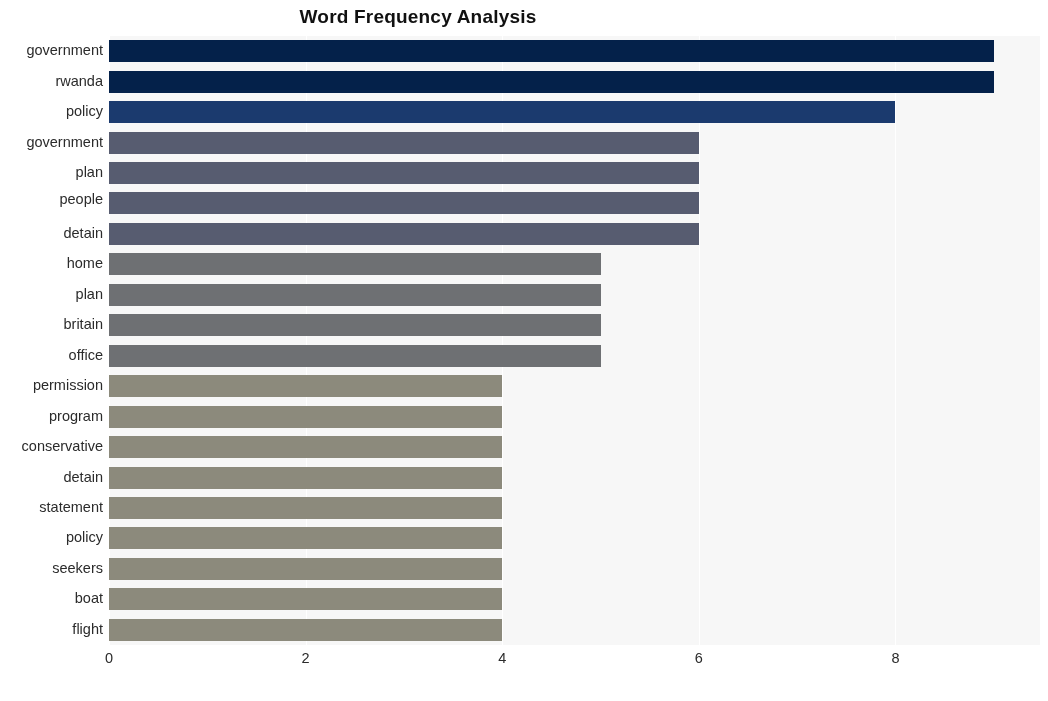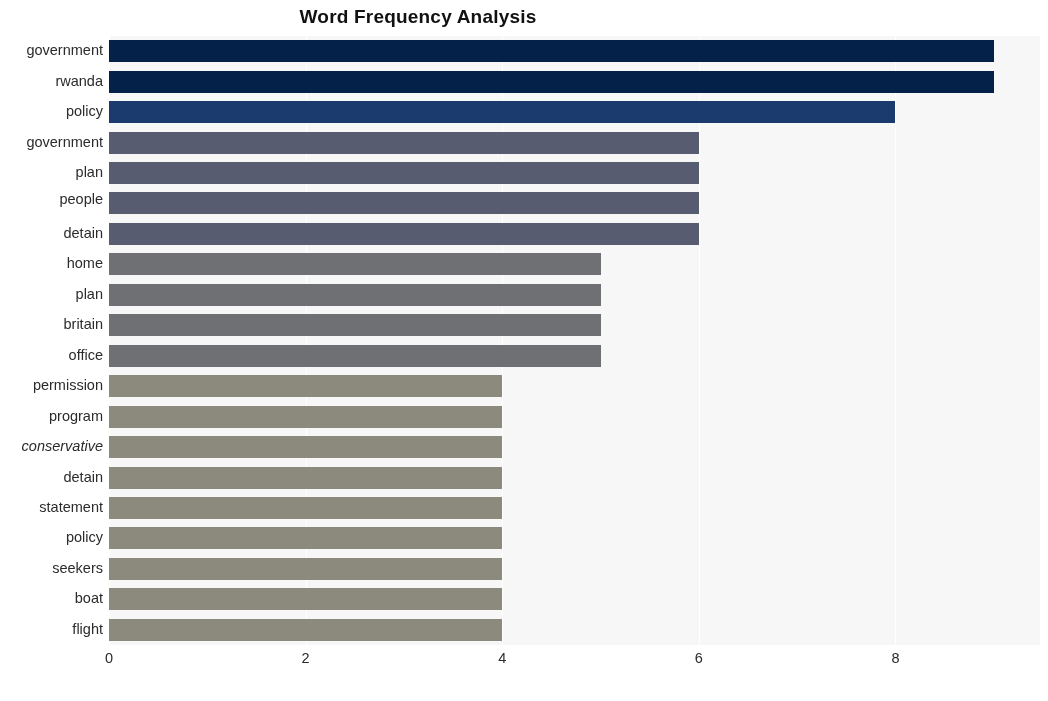--- a/index.html
+++ b/index.html
@@ -208,21 +208,21 @@
       <div class="ylabel" style="top: 98.575px;">government</div>
       <div class="ylabel" style="top: 129.025px;">plan</div>
       <div class="ylabel" style="top: 156px;">people</div>
       <div class="ylabel" style="top: 189.925px;">detain</div>
       <div class="ylabel" style="top: 220.375px;">home</div>
       <div class="ylabel" style="top: 250.825px;">plan</div>
       <div class="ylabel" style="top: 281.275px;">britain</div>
       <div class="ylabel" style="top: 311.725px;">office</div>
       <div class="ylabel" style="top: 342.175px;">permission</div>
       <div class="ylabel" style="top: 372.625px;">program</div>
-      <div class="ylabel" style="top: 403.075px; font-style: italic;">conservative</div>
+      <div class="ylabel" style="top: 403.075px;">conservative</div>
       <div class="ylabel" style="top: 433.525px;">detain</div>
       <div class="ylabel" style="top: 463.975px;">statement</div>
       <div class="ylabel" style="top: 494.425px;">policy</div>
       <div class="ylabel" style="top: 524.875px;">seekers</div>
       <div class="ylabel" style="top: 555.325px;">boat</div>
       <div class="ylabel" style="top: 585.775px;">flight</div>
     </div>
 
   <div class="xticks-layer" id="xticks-layer">
       <div class="xtick" style="left: 0px;">0</div>

